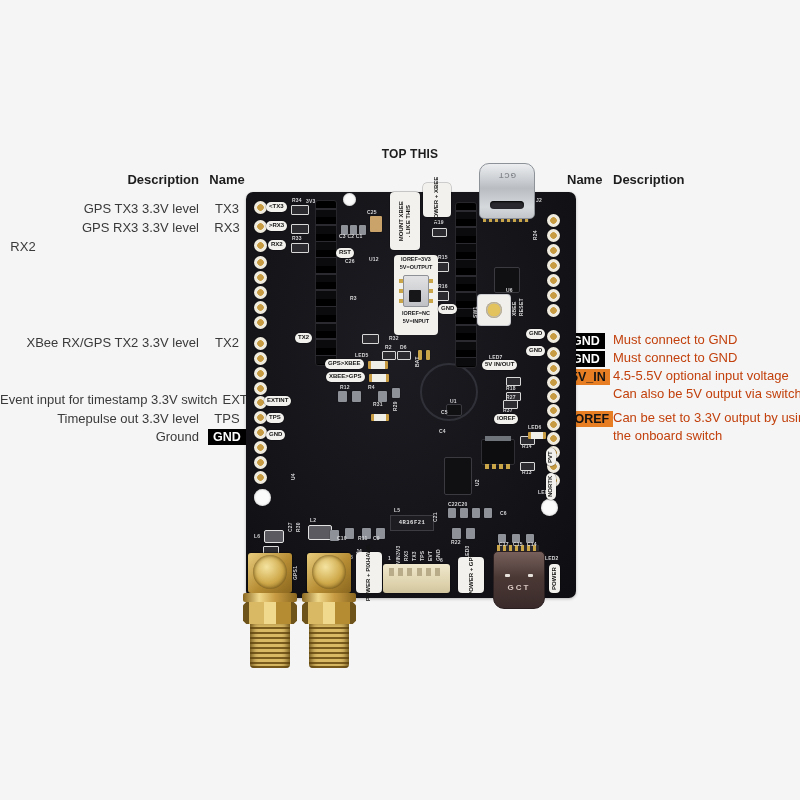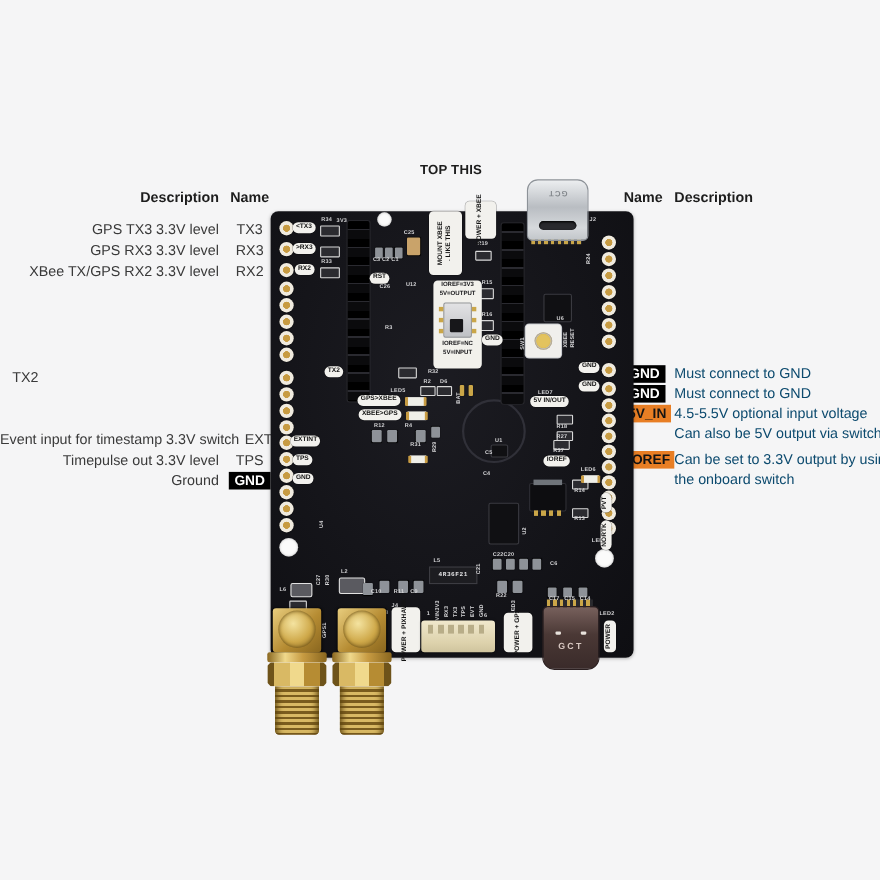--- a/index.html
+++ b/index.html
@@ -9,21 +9,21 @@
          font-size:12px;font-weight:700;color:#1d1d1d;letter-spacing:.2px;}
   
   .lheader,.lrow{position:absolute;left:0;width:250px;display:flex;align-items:center;}
   .lheader{font-weight:700;color:#1d1d1d;font-size:13px;}
   .lrow{font-size:13px;color:#3a3a3a;}
   .ldesc{flex:1;text-align:right;padding-right:5px;white-space:nowrap;}
   .lname{width:46px;text-align:center;white-space:nowrap;}
   .rheader,.rrow{position:absolute;left:567px;display:flex;align-items:flex-start;}
   .rheader{font-weight:700;color:#1d1d1d;font-size:13px;}
   .rname{width:46px;white-space:nowrap;}
-  .rdesc{font-size:13px;color:#0c4a6e;line-height:18px;white-space:nowrap;}
+  .rdesc{font-size:13px;color:#c2410c;line-height:18px;white-space:nowrap;}
   .b-black{background:#000;color:#fff;font-weight:700;font-size:12.5px;padding:1px 5px;}
   .b-orange{background:#E87E24;color:#131313;font-weight:700;font-size:12.5px;padding:1px 4px;}
   .b-plain{font-size:13px;color:#3a3a3a;}
   
   .board{position:absolute;left:246px;top:192px;width:330px;height:406px;border-radius:7px;
          background:radial-gradient(ellipse at 45% 38%,#1c1c22 0%,#15151a 50%,#0e0e12 100%);
          box-shadow:0 1px 3px rgba(0,0,0,.25);}
   .silk{position:absolute;font:700 5px/1.1 "Liberation Sans",sans-serif;color:#d6d6d8;
         letter-spacing:.2px;white-space:pre;z-index:6;}
   .silk.v{transform:rotate(-90deg);transform-origin:0 0;}
@@ -133,24 +133,24 @@
   <div id="left-rows">
       <div class="lrow" style="top: 201px;">
         <span class="ldesc">GPS TX3 3.3V level</span>
         <span class="lname"><span class="b-plain">TX3</span></span>
       </div>
       <div class="lrow" style="top: 220px;">
         <span class="ldesc">GPS RX3 3.3V level</span>
         <span class="lname"><span class="b-plain">RX3</span></span>
       </div>
       <div class="lrow" style="top: 239px;">
-        <span class="ldesc">XBee TX/GPS RX2 3.3V level</span>
         <span class="lname"><span class="b-plain">RX2</span></span>
       </div>
       <div class="lrow" style="top: 335px;">
+        <span class="ldesc">XBee RX/GPS TX2 3.3V level</span>
         <span class="lname"><span class="b-plain">TX2</span></span>
       </div>
       <div class="lrow" style="top: 392px;">
         <span class="ldesc">Event input for timestamp 3.3V switch</span>
         <span class="lname"><span class="b-plain">EXTINT</span></span>
       </div>
       <div class="lrow" style="top: 411px;">
         <span class="ldesc">Timepulse out 3.3V level</span>
         <span class="lname"><span class="b-plain">TPS</span></span>
       </div>

